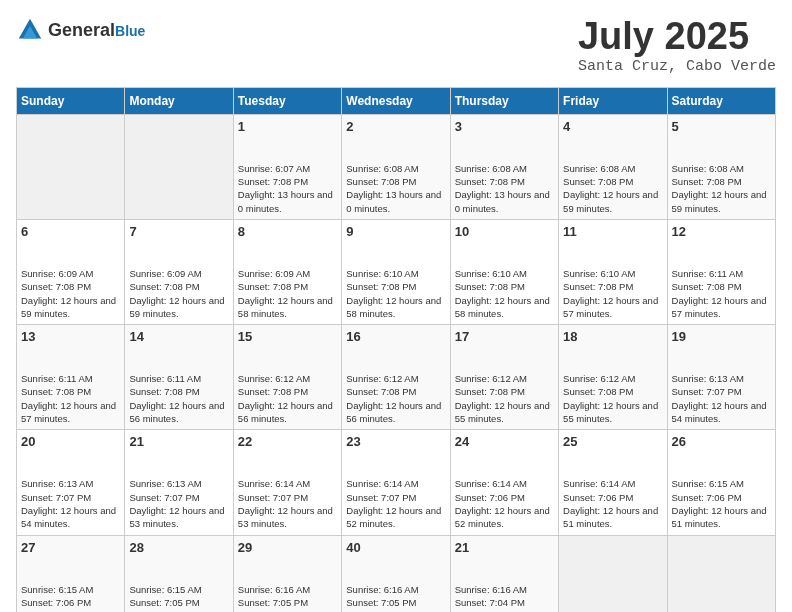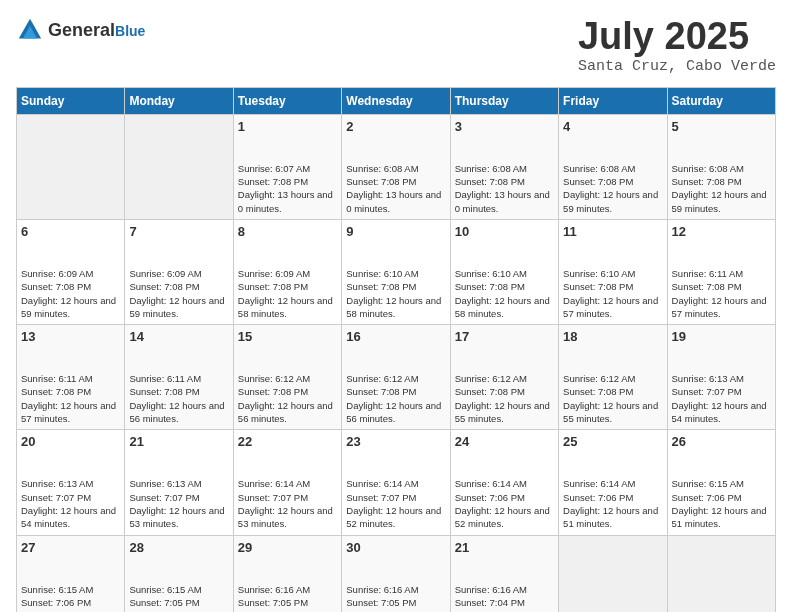--- a/index.html
+++ b/index.html
@@ -336,21 +336,21 @@
 and 50 minutes.</div>
         </td>
         <td>
           <span class="day-num">29</span>
           <div class="day-info">Sunrise: 6:16 AM
 Sunset: 7:05 PM
 Daylight: 12 hours
 and 49 minutes.</div>
         </td>
         <td>
-          <span class="day-num">30</span>
+          <span class="day-num">40</span>
           <div class="day-info">Sunrise: 6:16 AM
 Sunset: 7:05 PM
 Daylight: 12 hours
 and 48 minutes.</div>
         </td>
         <td>
           <span class="day-num">21</span>
           <div class="day-info">Sunrise: 6:16 AM
 Sunset: 7:04 PM
 Daylight: 12 hours

